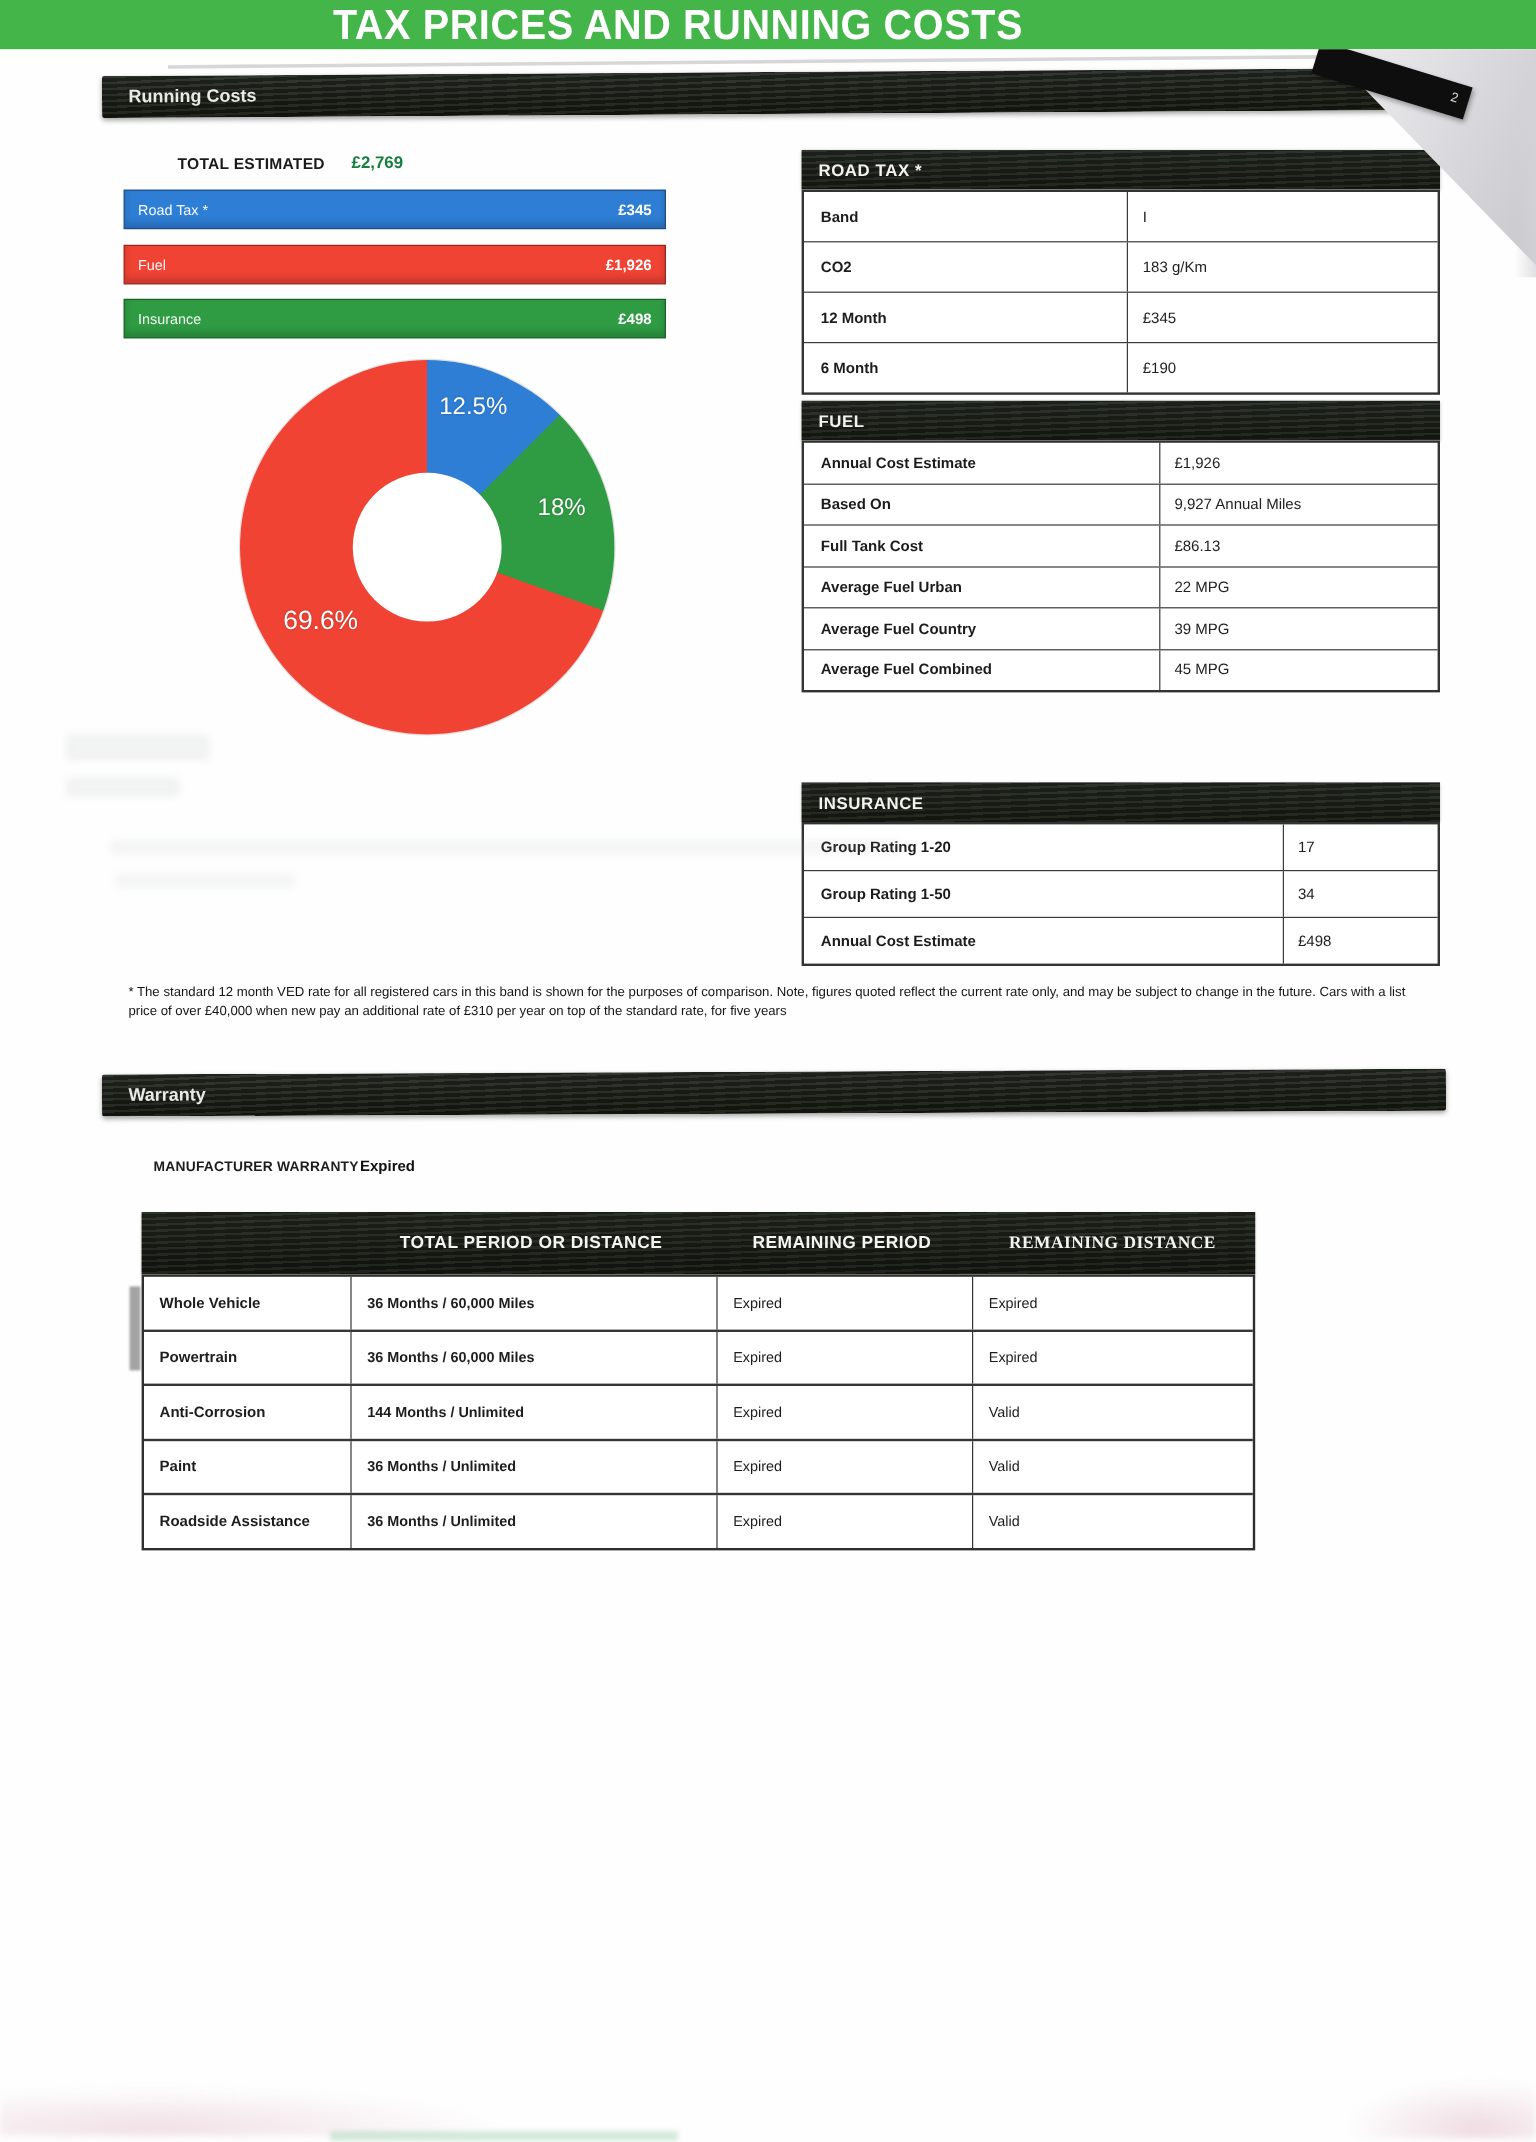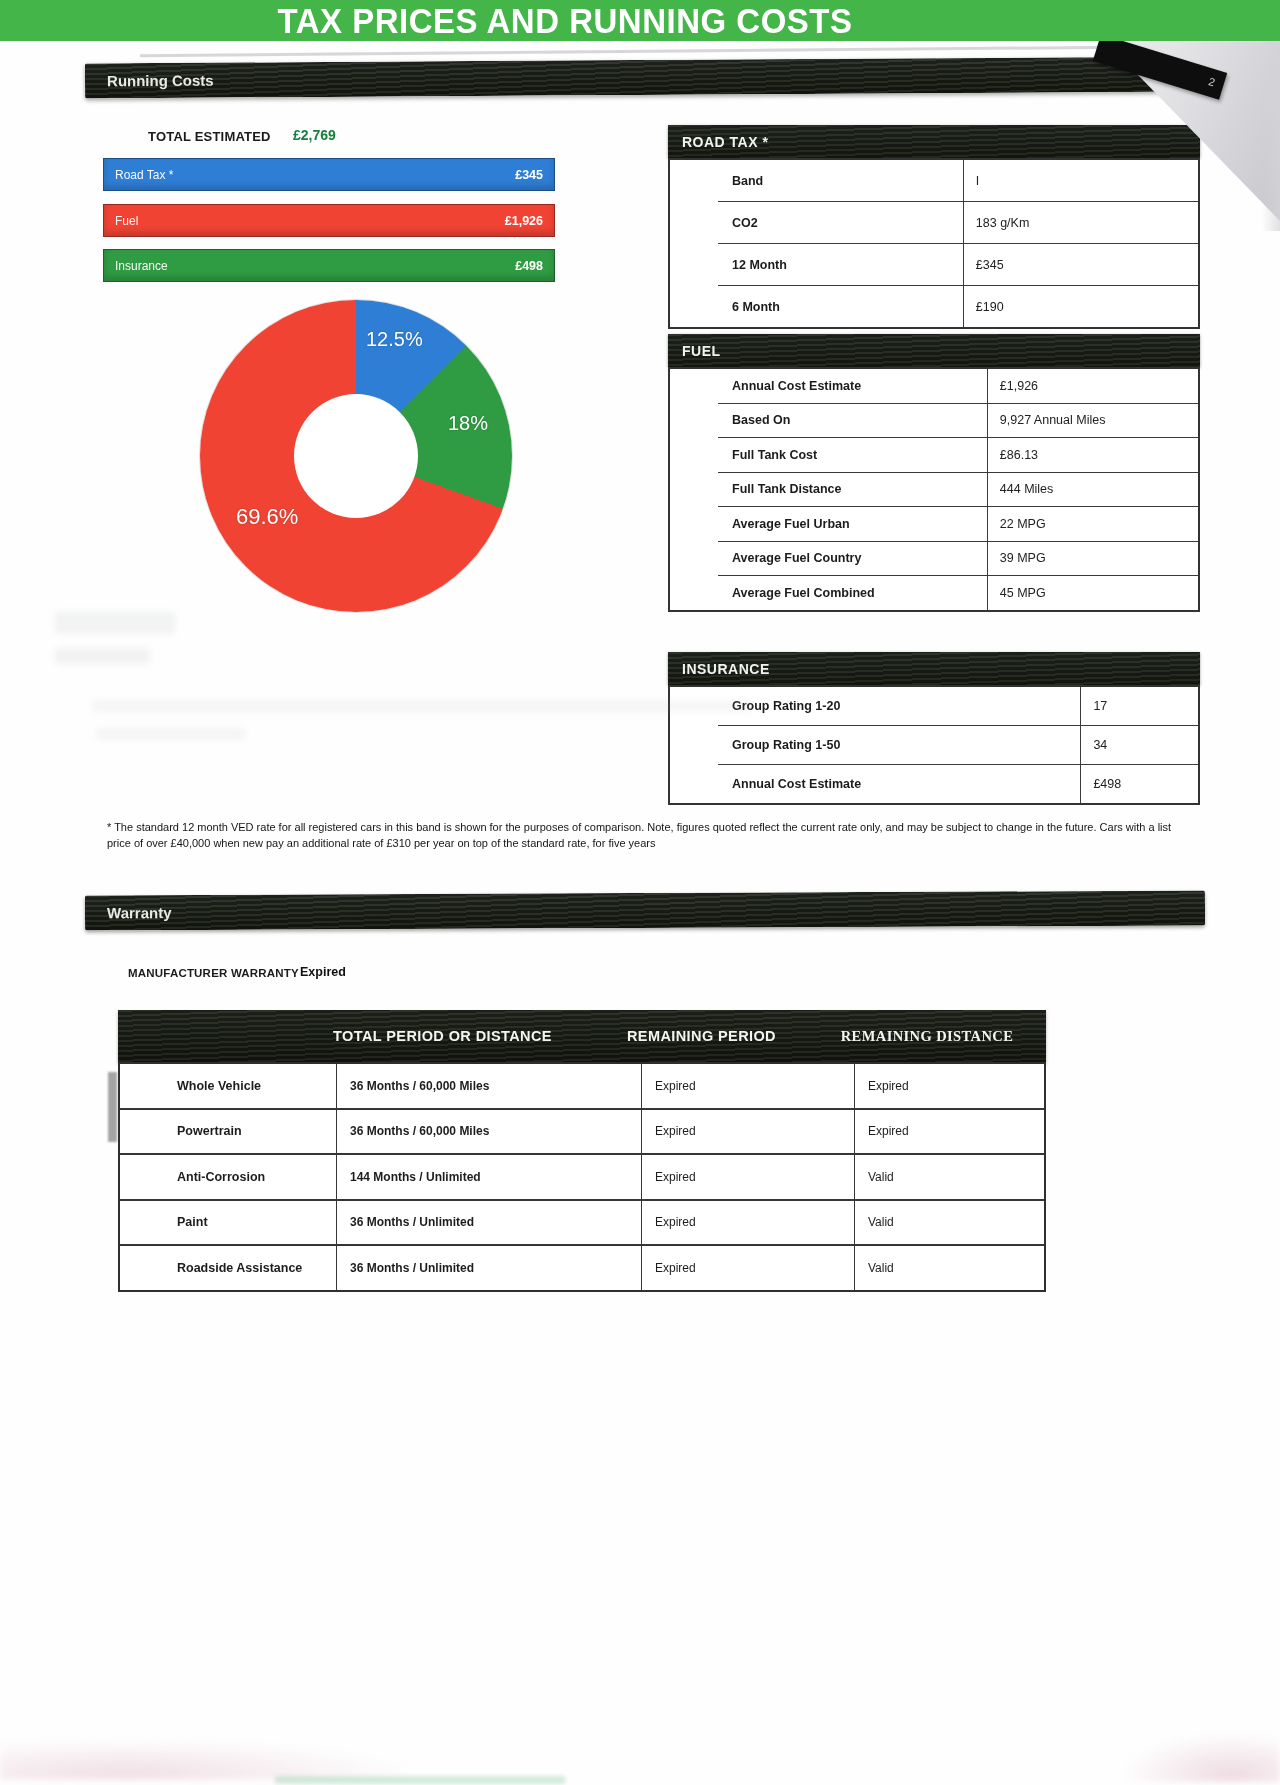--- a/index.html
+++ b/index.html
@@ -46,21 +46,21 @@
   .dl1{left:166px;top:28px;} .dl2{left:248px;top:112px;} .dl3{left:36px;top:204px;font-size:22px;}
 
   
   .rtable{position:absolute;left:668px;width:532px;}
   .t-roadtax{top:125px;} .t-fuel{top:334px;} .t-insurance{top:652px;}
   .thead{height:33px;display:flex;align-items:center;padding-left:14px;color:#f2f2ef;
          font-size:14px;font-weight:bold;letter-spacing:0.5px;
          background-image:repeating-linear-gradient(178deg,rgba(255,255,255,0.05) 0 2px,rgba(0,0,0,0.22) 2px 5px),
                           linear-gradient(180deg,#242a22,#171b12);
          box-shadow:0 1px 3px rgba(0,0,0,0.35);}
-  .rbody{border:2px solid #333;background:#fff;padding-left:48px;}
+  .rbody{border:2px solid #333;background:#fff;}
   .rrow{display:flex;}
   .rrow + .rrow{border-top:1.6px solid #3a3a3a;}
   .t-roadtax .rrow{height:41px;} .t-fuel .rrow{height:33.5px;} .t-insurance .rrow{height:38px;}
   .c0{display:flex;align-items:center;padding-left:14px;font-weight:bold;font-size:12.5px;color:#1c1c1c;box-sizing:border-box;}
   .c1{flex:1;display:flex;align-items:center;padding-left:12px;border-left:1.6px solid #3a3a3a;font-size:12.5px;color:#222;}
   .t-roadtax .c0{flex:0 0 51%;} .t-fuel .c0{flex:0 0 56%;} .t-insurance .c0{flex:0 0 75.5%;}
 
   
   .footnote{position:absolute;left:107px;top:820px;width:1072px;font-size:11px;line-height:1.42;color:#151515;}
 
@@ -70,21 +70,21 @@
 
   
   .wtable{position:absolute;left:118px;top:1010px;width:928px;}
   .wthead{height:52px;display:flex;align-items:center;color:#f4f4f1;font-weight:bold;font-size:14.5px;letter-spacing:0.4px;
           background-image:repeating-linear-gradient(178deg,rgba(255,255,255,0.05) 0 2px,rgba(0,0,0,0.22) 2px 5px),
                            linear-gradient(180deg,#23281f,#141810);
           box-shadow:0 2px 3px rgba(0,0,0,0.3);}
   .wh{display:flex;align-items:center;justify-content:center;text-align:center;box-sizing:border-box;}
   .wh0{flex:0 0 172px;} .wh1{flex:0 0 305px;} .wh2{flex:0 0 213px;} .wh3{flex:1;font-family:Liberation Serif, serif;}
   .wbody{border:2px solid #2f2f2f;background:#fff;}
-  .wrow{display:flex;height:43.5px;padding-left:44px;}
+  .wrow{display:flex;height:43.5px;}
   .wrow + .wrow{border-top:2px solid #363636;}
   .wc{display:flex;align-items:center;padding-left:13px;border-left:1.7px solid #363636;box-sizing:border-box;font-size:12px;color:#1d1d1d;}
   .wc0{flex:0 0 172px;border-left:none;font-weight:bold;font-size:12.5px;}
   .wc1{flex:0 0 305px;font-weight:bold;} .wc2{flex:0 0 213px;} .wc3{flex:1;}
 
   
   .fold{position:absolute;left:1030px;top:41px;width:250px;height:180px;overflow:hidden;}
   .fold-gray{position:absolute;inset:0;background:linear-gradient(115deg,#f5f5f6 0%,#e4e4e7 45%,#c7c7cc 100%);
              clip-path:polygon(30% 0,100% 0,100% 100%);}
   .fold-black{position:absolute;left:64px;top:12px;width:132px;height:28px;background:#0d0e0d;
@@ -178,24 +178,20 @@
         </div>
         <div class="rrow">
           <div class="c0">Based On</div>
           <div class="c1">9,927 Annual Miles</div>
         </div>
         <div class="rrow">
           <div class="c0">Full Tank Cost</div>
           <div class="c1">£86.13</div>
         </div>
         <div class="rrow">
-          <div class="c0">Full Tank Distance</div>
-          <div class="c1">444 Miles</div>
-        </div>
-        <div class="rrow">
           <div class="c0">Average Fuel Urban</div>
           <div class="c1">22 MPG</div>
         </div>
         <div class="rrow">
           <div class="c0">Average Fuel Country</div>
           <div class="c1">39 MPG</div>
         </div>
         <div class="rrow">
           <div class="c0">Average Fuel Combined</div>
           <div class="c1">45 MPG</div>

